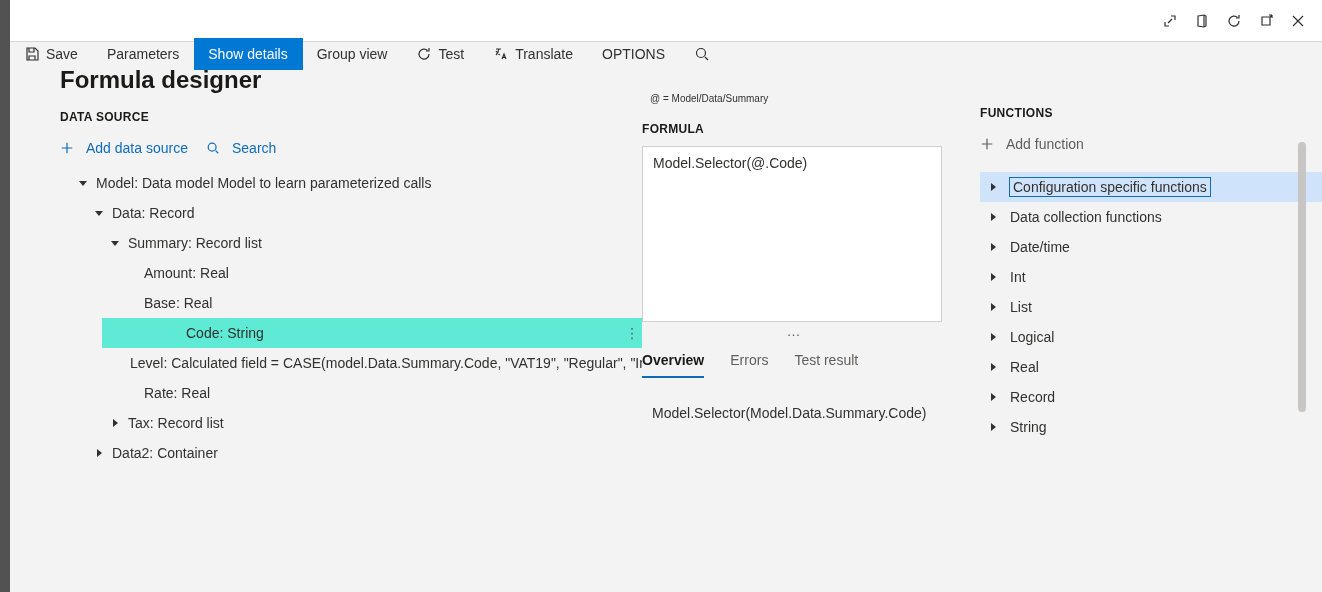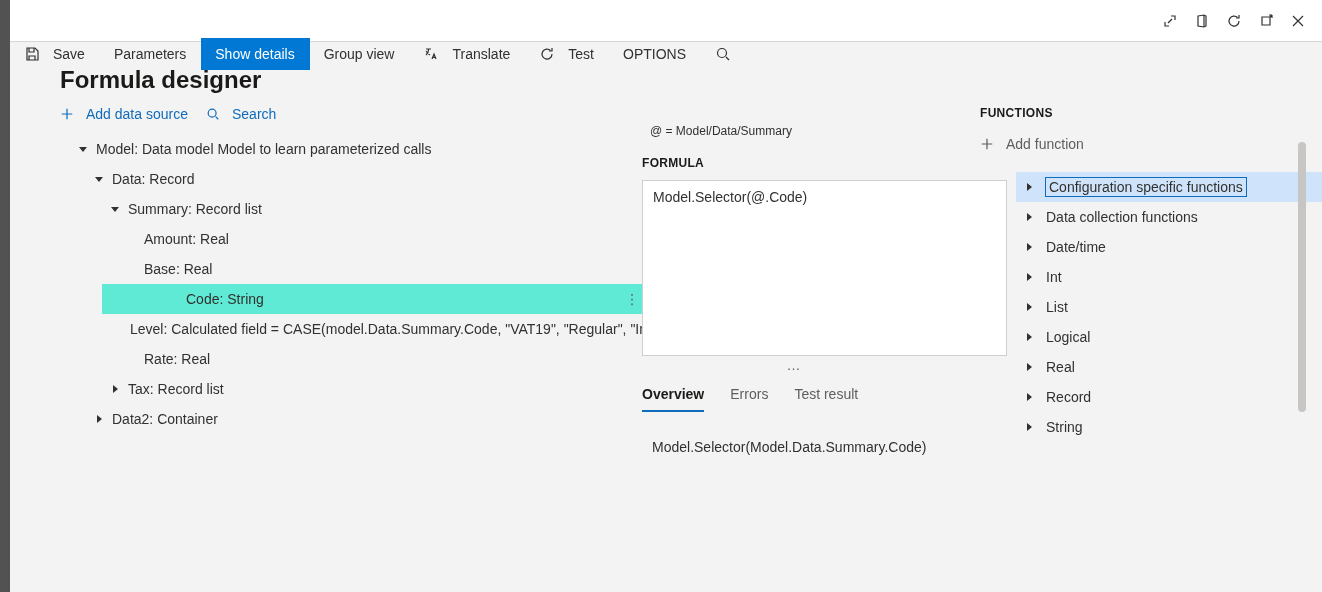--- a/index.html
+++ b/index.html
@@ -45,21 +45,21 @@
   .toolbar-right {
     margin-left: auto;
     display: flex;
     align-items: center;
     gap: 16px;
     padding-right: 16px;
   }
   .tb-item {
     display: flex;
     align-items: center;
-    gap: 13px;
+    gap: 6px;
     padding: 16px 14px;
     cursor: pointer;
     white-space: nowrap;
     border-right: 1px solid transparent;
     color: #323130;
     margin-top: 38px;
   }
   .tb-item.active {
     background: #0078d4;
     color: #fff;
@@ -162,30 +162,30 @@
     color:#605e5c;
     letter-spacing:1px;
     font-size:14px;
   }
   .tree::-webkit-scrollbar {height:10px;}
   .tree::-webkit-scrollbar-thumb {background:#7a7a7a;border-radius:5px;}
   .tree::-webkit-scrollbar-track {background:transparent;}
 
   
   .alias-line {
-    font-size: 12px;
+    font-size: 10px;
     color:#323130;
-    margin: 58px 0 18px 0;
+    margin: 27px 0 18px 0;
     padding-left: 8px;
   }
   .formula-box {
     background:#fff;
     border:1px solid #cfcfcf;
     height: 176px;
-    width: 365px;
+    width: 300px;
     padding: 8px 10px;
     box-sizing:border-box;
     font-size:14px;
     color:#323130;
     overflow:auto;
   }
   .mid-dots {
     text-align:center;
     color:#605e5c;
     letter-spacing:2px;
@@ -222,21 +222,20 @@
   .func-list {
     margin-top: 8px;
   }
   .func-row {
     display:flex;
     align-items:center;
     height:30px;
     padding-left: 6px;
     cursor:pointer;
     white-space:nowrap;
-    margin-left:36px;
   }
   .func-row .tri {margin-right:10px;}
   .func-row.selected {
     background:#cfe4fa;
   }
   .func-row.selected .label {
     outline:1px solid #0f6cbd;
     padding:1px 3px;
   }
   .right-scroll {
@@ -276,34 +275,34 @@
         </div>
         <div class="tb-item active">
           <span>Show details</span>
         </div>
         <div class="tb-item">
           <span>Group view</span>
         </div>
         <div class="tb-item">
           <span class="tb-icon">
             <svg viewBox="0 0 16 16">
+                <path d="M13 8a5 5 0 1 1-1.5-3.5"></path>
+                <path d="M13 2v3h-3"></path>
+              </svg>
+          </span>
+          <span>Test</span>
+        </div>
+        <div class="tb-item">
+          <span class="tb-icon">
+            <svg viewBox="0 0 16 16">
                 <path d="M3 3h5M5.5 3v1c0 3-2.5 5-2.5 5M3 5s2 3 4 4"></path>
                 <path d="M9 13l2-5 2 5M9.7 11.3h2.6"></path>
               </svg>
           </span>
           <span>Translate</span>
-        </div>
-        <div class="tb-item">
-          <span class="tb-icon">
-            <svg viewBox="0 0 16 16">
-                <path d="M13 8a5 5 0 1 1-1.5-3.5"></path>
-                <path d="M13 2v3h-3"></path>
-              </svg>
-          </span>
-          <span>Test</span>
         </div>
         <div class="tb-item">
           <span>OPTIONS</span>
         </div>
         <div class="tb-item">
           <span class="tb-icon">
             <svg viewBox="0 0 16 16">
                 <circle cx="7" cy="7" r="4.5"></circle>
                 <path d="M11 11l3 3"></path>
               </svg>
@@ -342,20 +341,21 @@
               <path d="M3 3l10 10M13 3L3 13"></path>
             </svg>
         </span>
       </div>
     </div>
 
     <div class="content">
 
       <div class="col-left">
         <h1 class="page-title">Formula designer</h1>
+        <div class="sec-header">DATA SOURCE</div>
 
         <div class="action-row">
           <span class="action-link">
             <svg viewBox="0 0 16 16">
                 <path d="M8 2v12M2 8h12"></path>
               </svg>
             <span>Add data source</span>
           </span>
           <span class="action-link">
             <svg viewBox="0 0 16 16">

